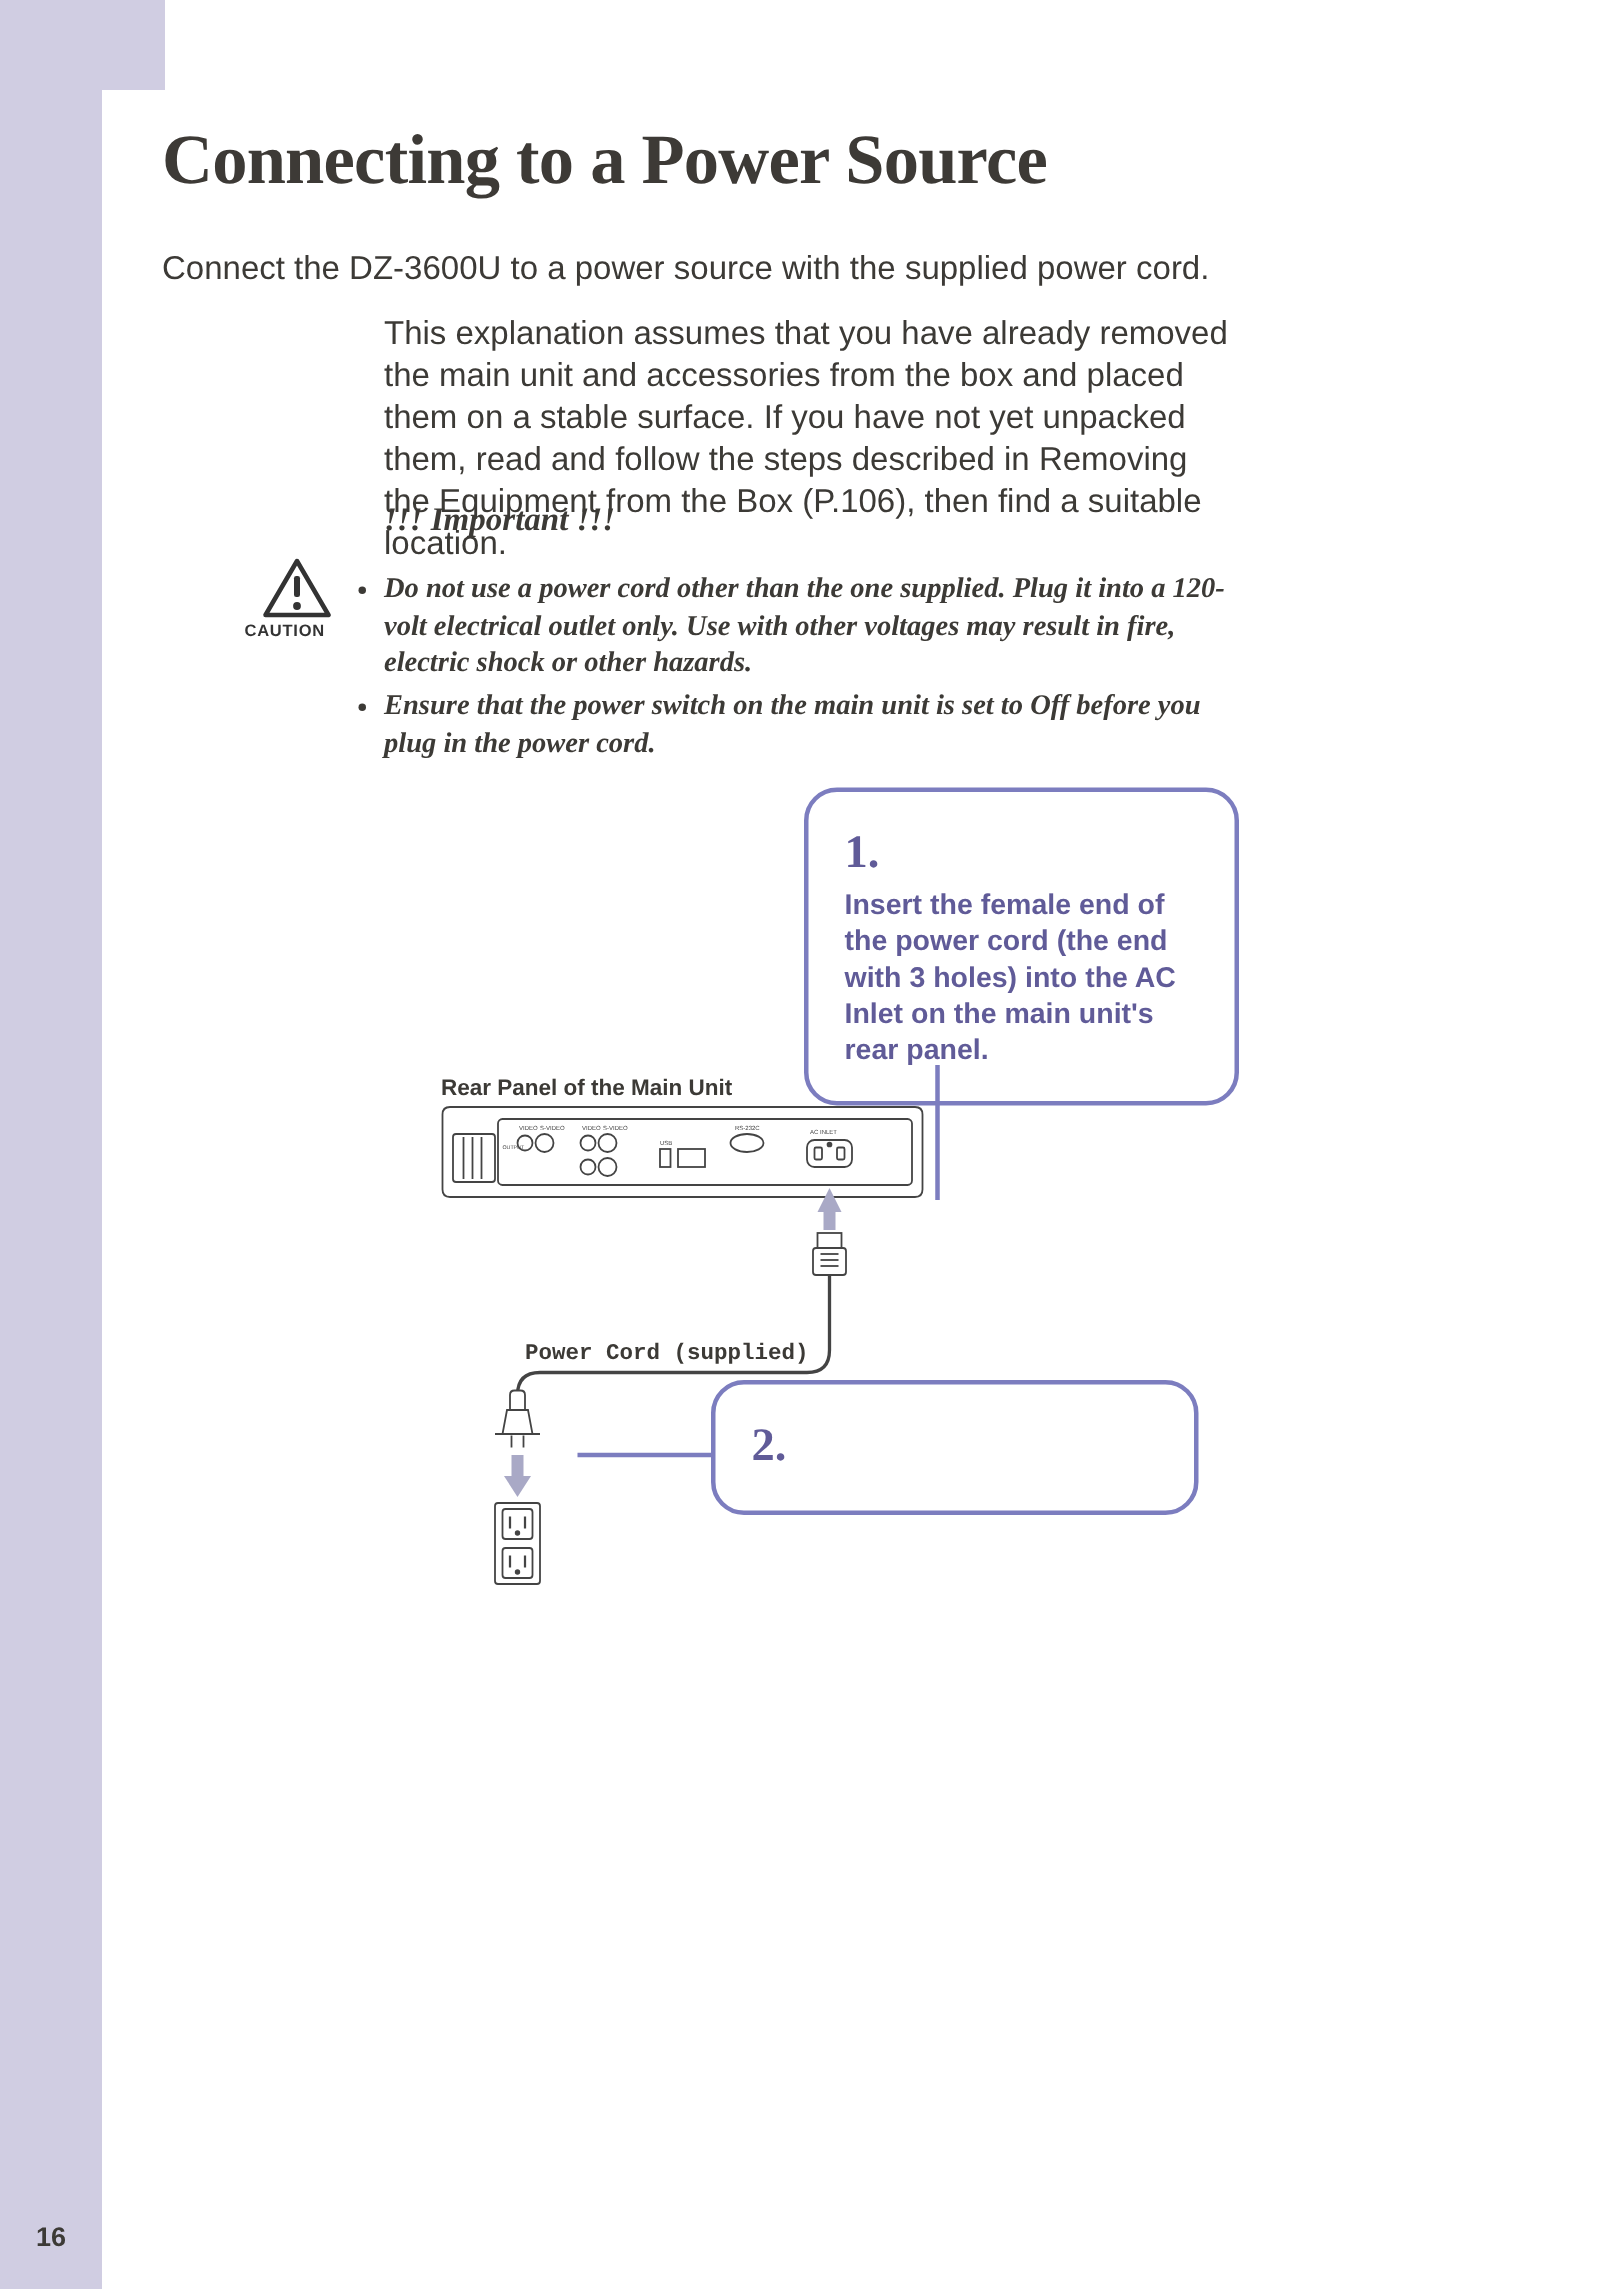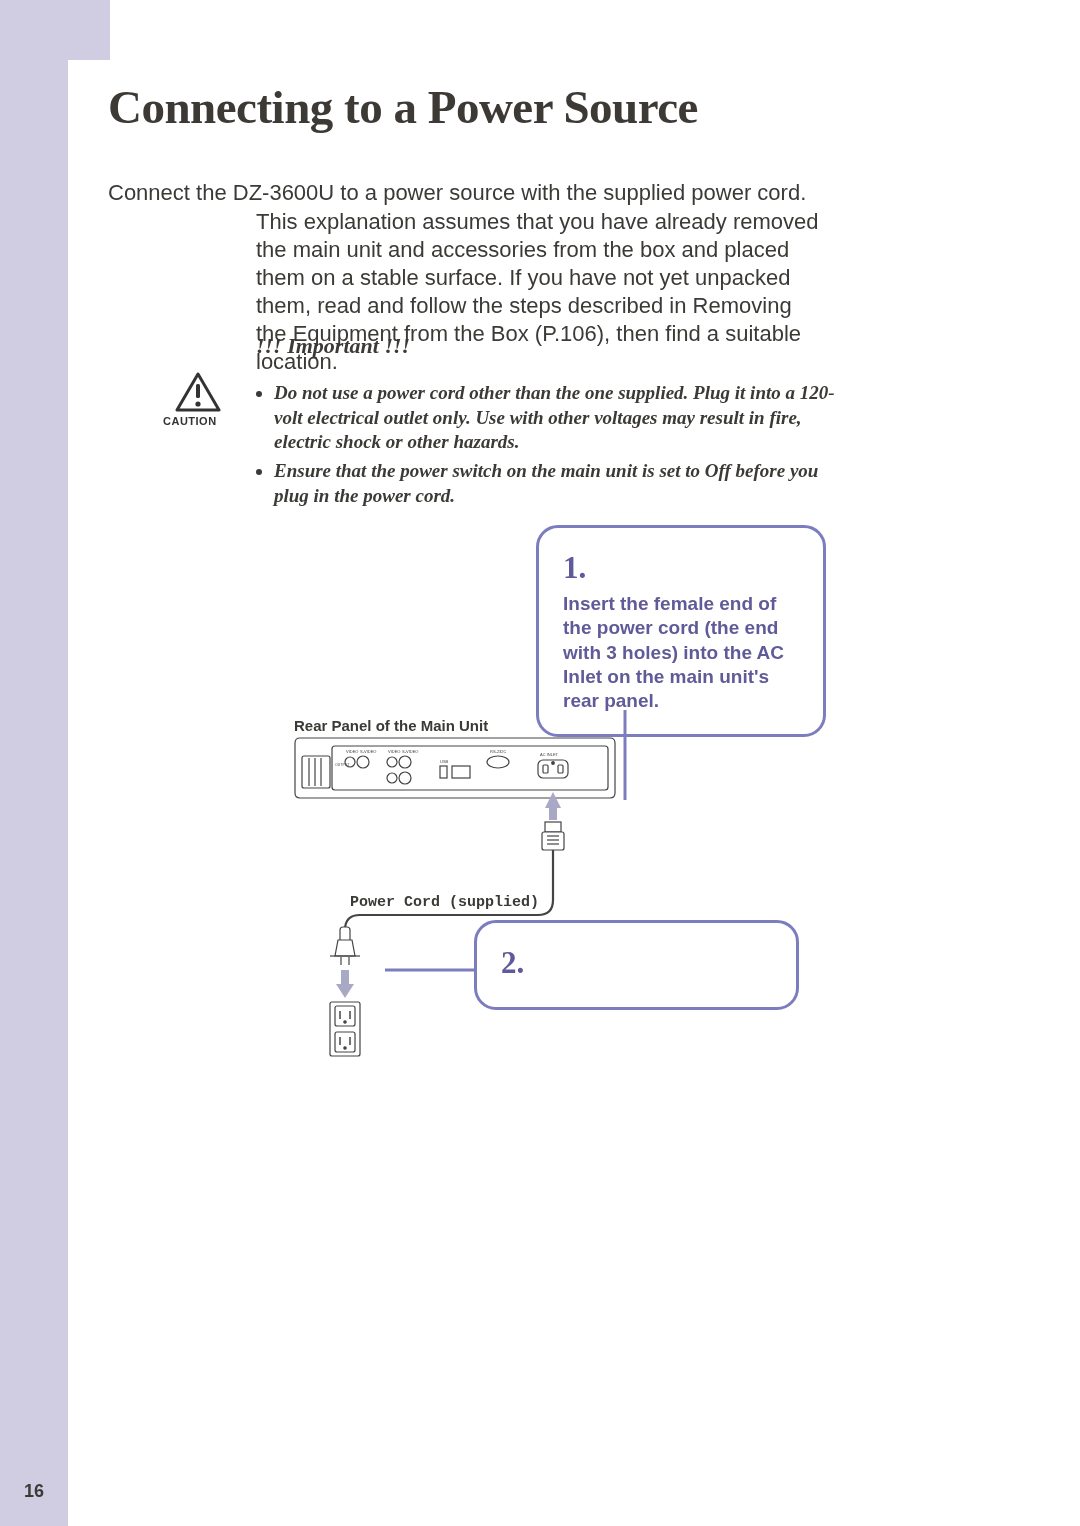--- a/index.html
+++ b/index.html
@@ -33,21 +33,21 @@
     top: 80px;
     font-family: Georgia, "Times New Roman", serif;
     font-weight: 700;
     font-size: 47px;
     color: #3d3a36;
     letter-spacing: -0.5px;
   }
   .intro {
     position: absolute;
     left: 108px;
-    top: 180px;
+    top: 166px;
     font-size: 22px;
     color: #3c3a36;
   }
   .explanation {
     position: absolute;
     left: 256px;
     top: 208px;
     width: 570px;
     font-size: 22px;
     color: #3c3a36;
@@ -76,21 +76,21 @@
     width: 580px;
     font-family: Georgia, "Times New Roman", serif;
     font-style: italic;
     font-weight: 700;
     color: #3c3a36;
   }
   .important-heading {
     font-size: 22px;
     margin-bottom: 22px;
   }
-  .important-block ul { list-style: disc; margin-left: 18px; }
+  .important-block ul { list-style: disc; }
   .important-block li {
     font-size: 19px;
     line-height: 1.3;
     margin-bottom: 4px;
   }
   .callout {
     position: absolute;
     border: 3px solid #7c7dbf;
     border-radius: 22px;
     padding: 22px 24px 20px 24px;

